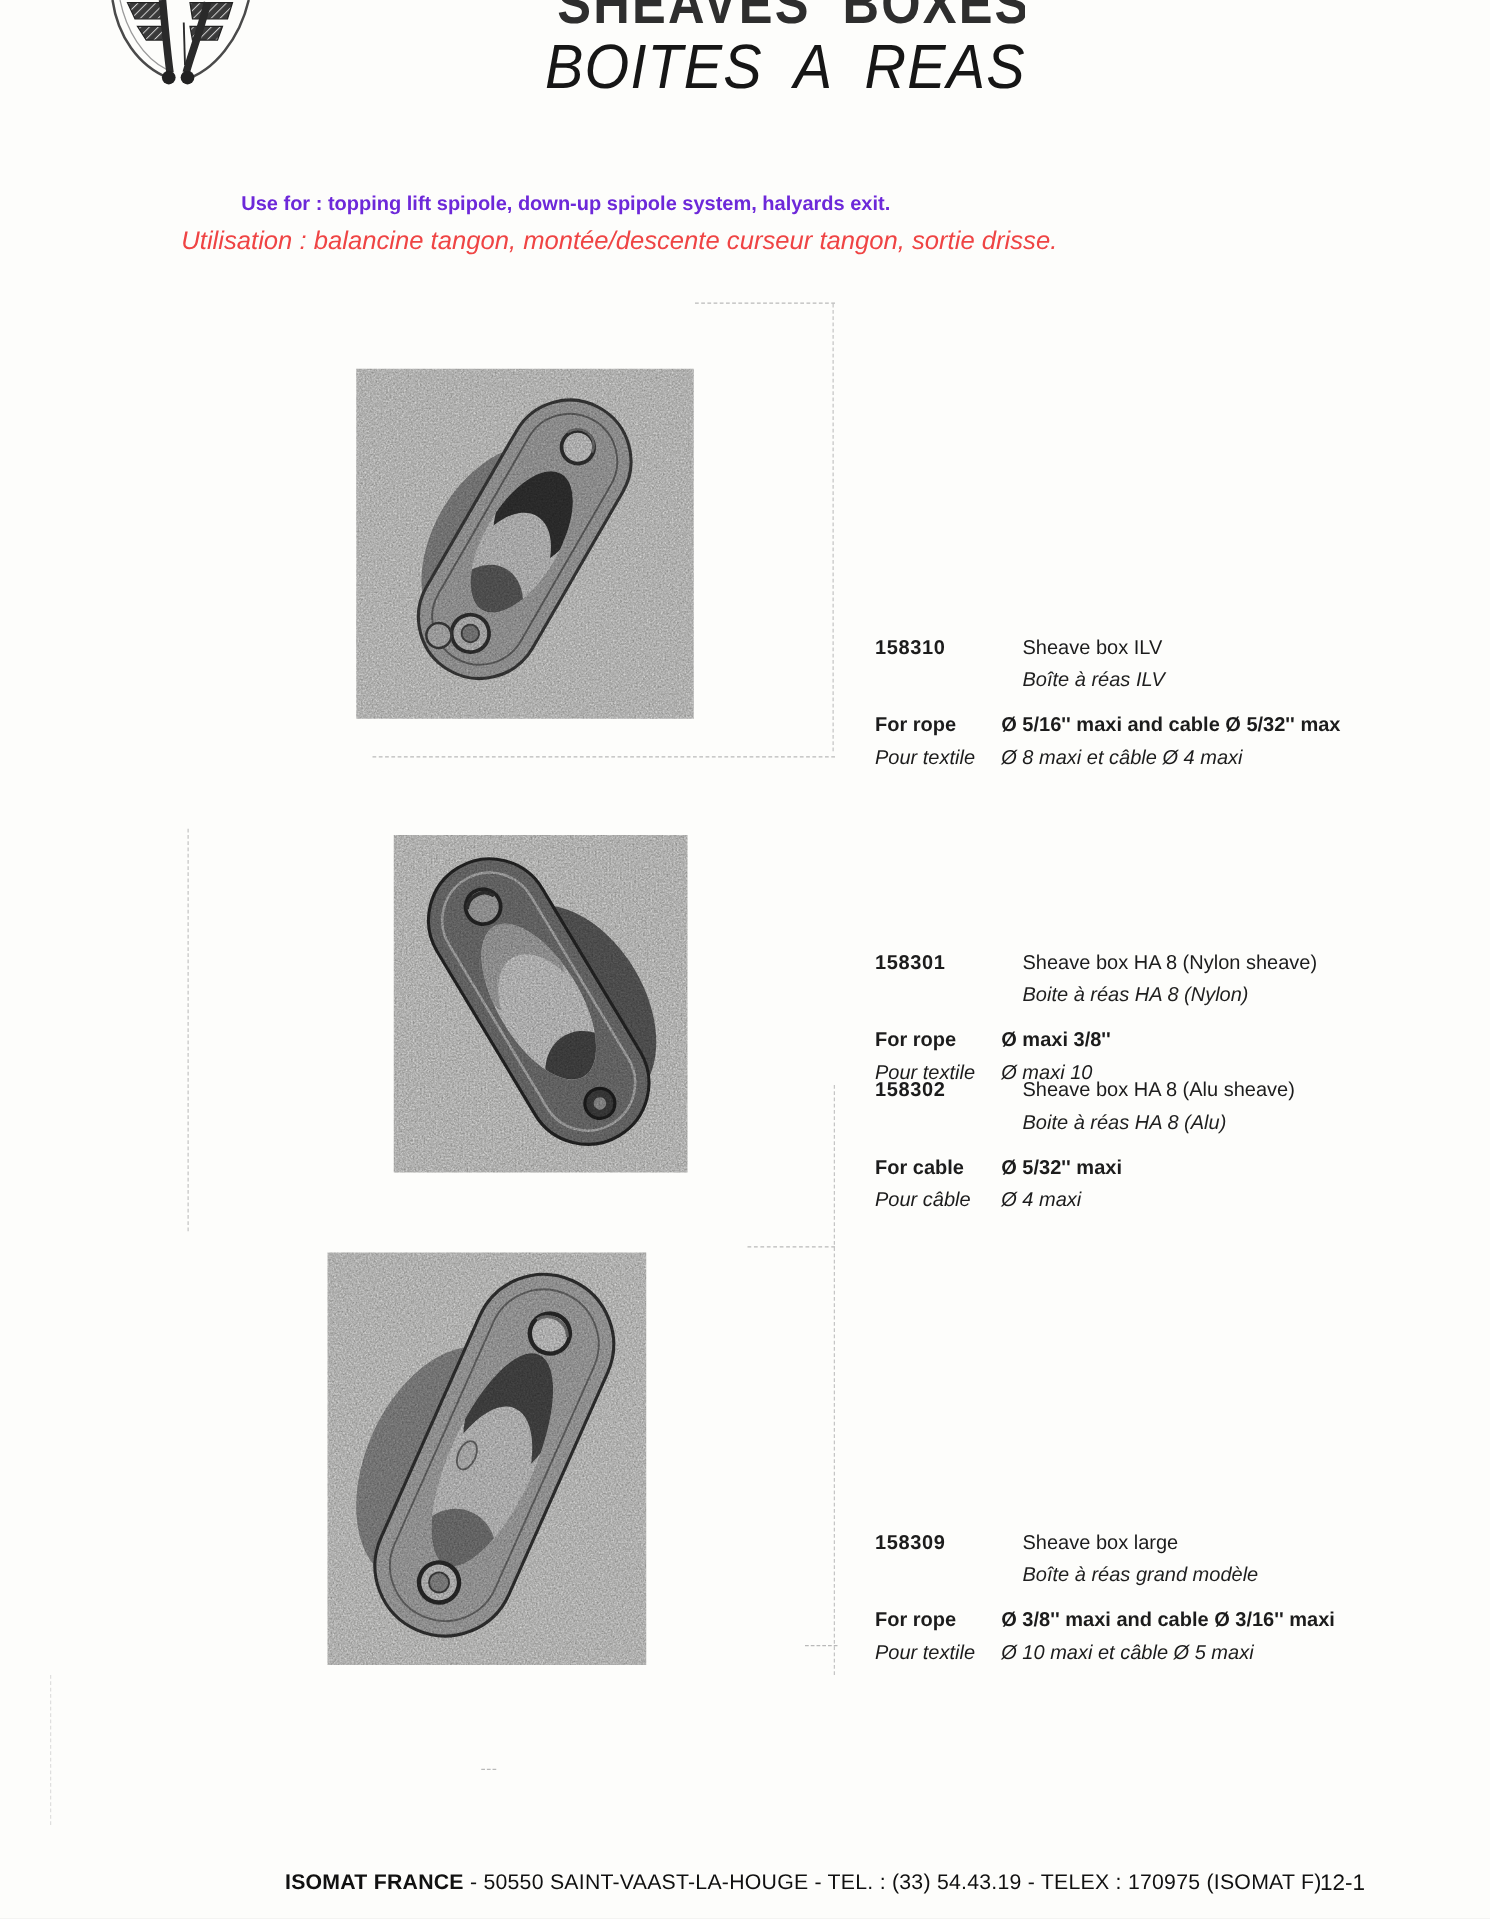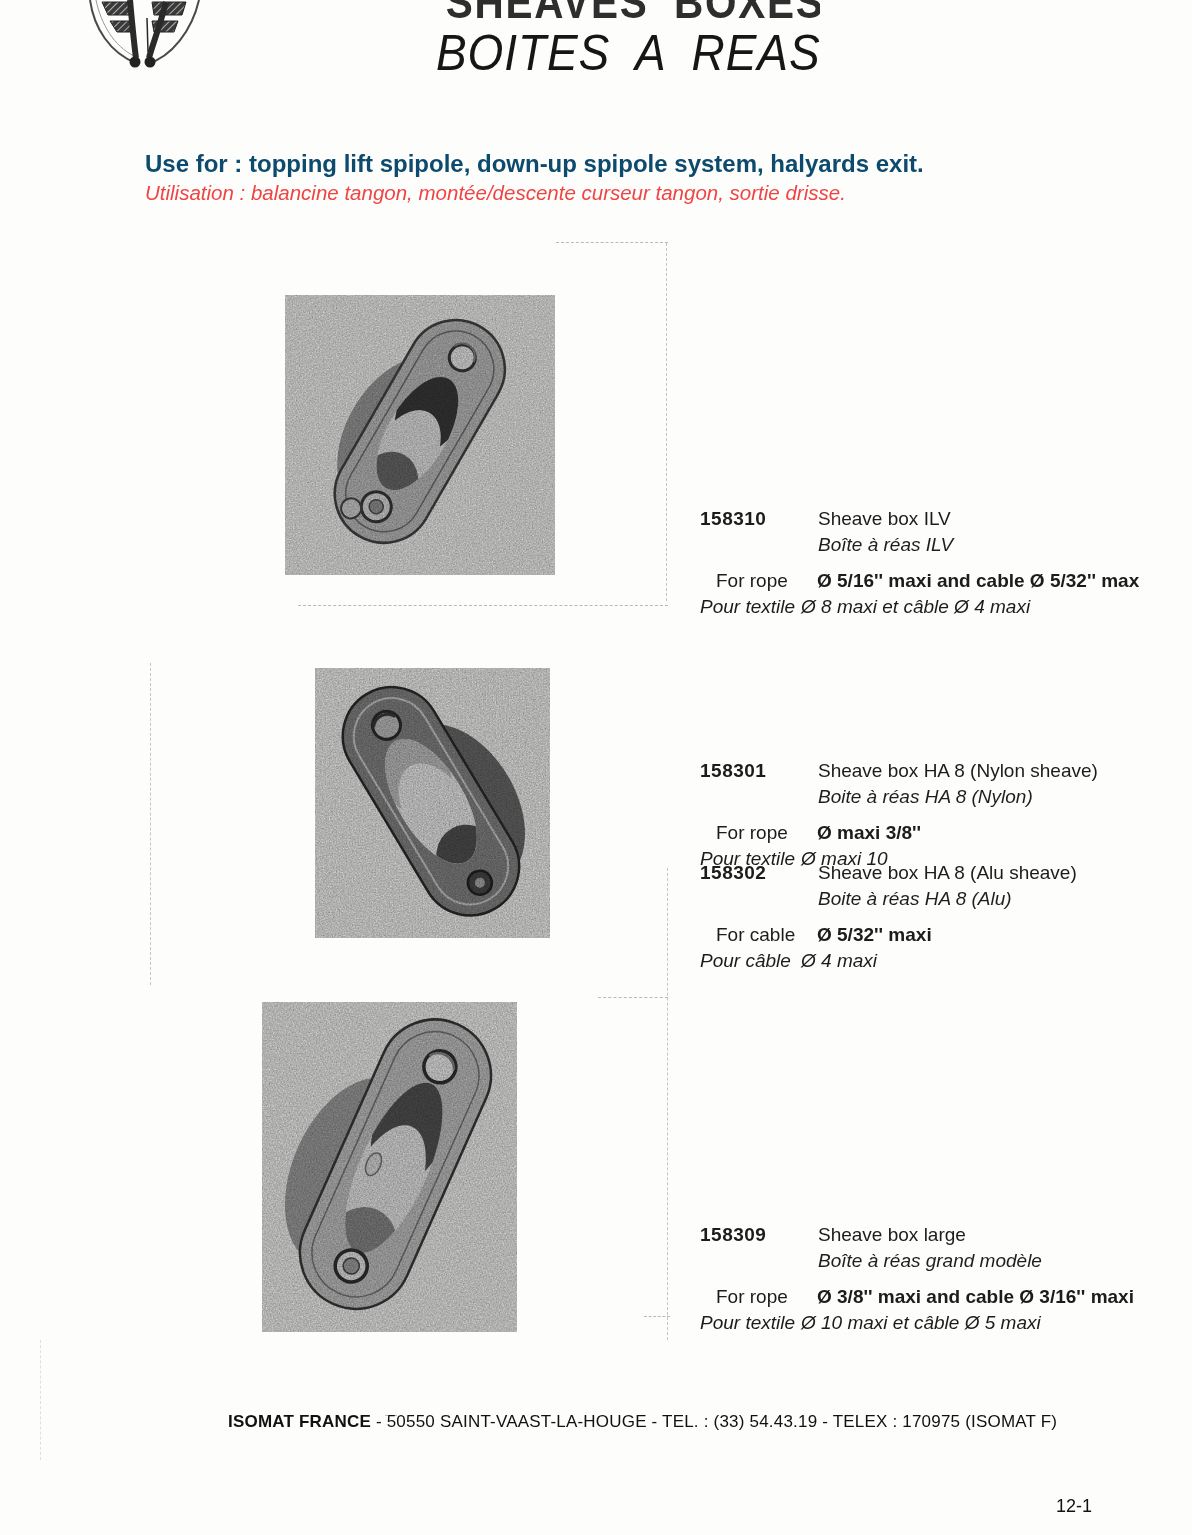--- a/index.html
+++ b/index.html
@@ -29,39 +29,39 @@
   .subtitle{
     position:absolute;left:420px;top:26px;width:400px;
     text-align:center;
     font-size:50px;line-height:54px;font-style:italic;font-weight:400;
     letter-spacing:1px;word-spacing:14px;
     color:#161616;white-space:nowrap;
     transform:scaleX(0.92);transform-origin:center top;
   }
   
   .intro{position:absolute;left:145px;top:150px;width:780px;}
-  .intro .en{font-size:24px;font-weight:700;line-height:28px;color:#0c4a6e;}
+  .intro .en{font-size:16px;font-weight:700;line-height:28px;color:#6d28d9;margin-left:48px;}
   .intro .fr{font-size:20.5px;font-style:italic;line-height:29px;color:#ef4444;}
   
   .photo{position:absolute;}
   
-  .product-block{position:absolute;left:700px;width:480px;font-size:19px;line-height:26px;}
+  .product-block{position:absolute;left:700px;width:480px;font-size:16px;line-height:26px;}
   .head{display:flex;}
   .num{width:118px;font-weight:700;letter-spacing:0.5px;}
   .name-en{font-weight:400;}
   .name-fr{font-style:italic;color:#1f1f1f;}
   .specs{margin-top:10px;}
   .spec-row{display:flex;}
-  .spec-label-en{width:101px;font-weight:400;flex:none;margin-left:16px;}
+  .spec-label-en{width:101px;font-weight:700;flex:none;}
   .spec-value-en{font-weight:700;}
   .spec-label-fr{width:101px;font-style:italic;flex:none;}
   .spec-value-fr{font-style:italic;}
   
   .footer{
-    position:absolute;left:228px;top:1412px;width:800px;
+    position:absolute;left:228px;top:1496px;width:800px;
     font-size:17px;color:#111;white-space:nowrap;letter-spacing:0.2px;
   }
   .footer .co{font-weight:700;}
   .footer .rest{font-weight:500;}
   .page-num{
     position:absolute;left:1056px;top:1496px;
     font-size:18px;font-weight:500;color:#111;
   }
   
   .vdash{position:absolute;width:0;border-left:1px dashed #b3b3b3;opacity:0.75;}

